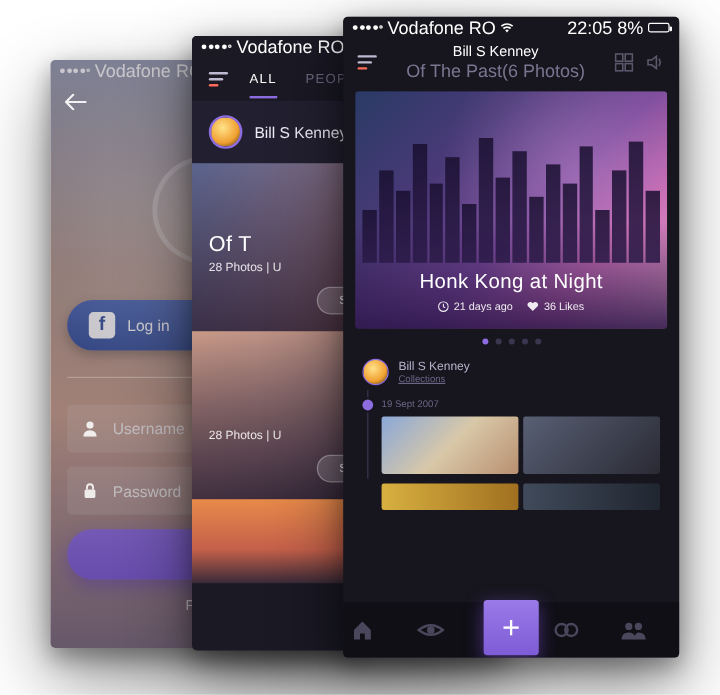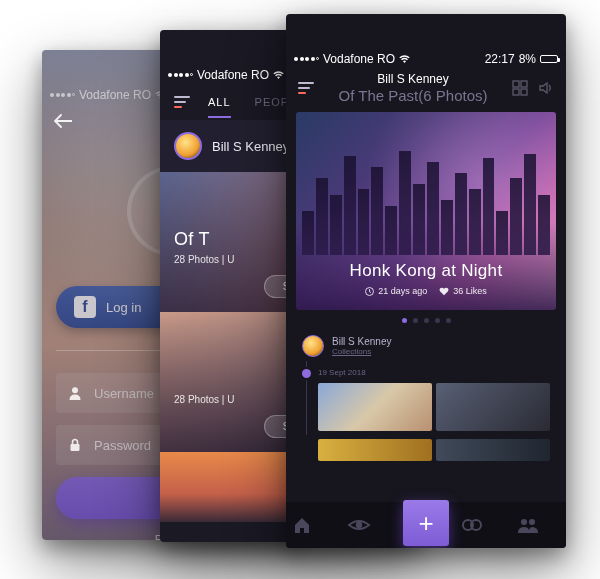--- a/index.html
+++ b/index.html
@@ -22,24 +22,23 @@
     box-shadow: 0 25px 60px rgba(0,0,0,0.45), 0 8px 20px rgba(0,0,0,0.35);
   }
 
   
   .status-bar {
     height: 18px;
     display: flex;
     align-items: center;
     justify-content: space-between;
     padding: 0 8px;
-    font-size: 12px;
+    font-size: 15px;
     color: #fff;
     font-weight: 500;
-    margin-top: 36px;
   }
   .status-left, .status-right { display: flex; align-items: center; gap: 4px; }
   .dots { display: flex; gap: 1.5px; }
   .dot { width: 4px; height: 4px; border-radius: 50%; background: #fff; }
   .dot.hollow { background: transparent; border: 0.8px solid #fff; width: 3px; height: 3px; }
   .wifi { font-size: 9px; }
   .battery {
     width: 18px; height: 8px; border: 1px solid #fff; border-radius: 2px; position: relative;
   }
   .battery::after { content:""; position:absolute; right:-3px; top:2px; width:2px; height:4px; background:#fff; border-radius:0 1px 1px 0;}
@@ -360,21 +359,21 @@
             <span class="dot hollow"></span>
         </div>
         <span>Vodafone RO</span>
         <span class="wifi">
           <svg width="11" height="9" viewBox="0 0 11 9">
               <path d="M5.5 8 L7 6.2 Q5.5 5 4 6.2 Z M2 4.2 Q5.5 1.5 9 4.2 L8 5.3 Q5.5 3.2 3 5.3 Z M0.3 2.2 Q5.5 -1.6 10.7 2.2 L9.7 3.3 Q5.5 0 1.3 3.3 Z" fill="#fff"></path>
             </svg>
         </span>
       </div>
       <div class="status-right">
-        <span>22:17</span>
+        <span>22:05</span>
         <span>8%</span>
         <span class="battery"><span class="fill"></span></span>
       </div>
     </div>
 
     <div class="nav3">
       <div class="hamburger">
           <span></span>
           <span></span>
           <span></span>
@@ -453,21 +452,21 @@
     <div class="timeline-hdr">
       <div class="av"></div>
       <div class="txt">
         <div class="t1">Bill S Kenney</div>
         <div class="t2">Collections</div>
       </div>
     </div>
 
     <div class="tl-item">
       <div class="tl-node"></div>
-      <div class="lbl2">19 Sept 2018</div>
+      <div class="lbl2">19 Sept 2007</div>
       <div class="thumbs">
         <div class="thumb a"></div>
         <div class="thumb b"></div>
       </div>
     </div>
     <div class="thumb-row2">
       <div class="t a"></div>
       <div class="t b"></div>
     </div>
 

